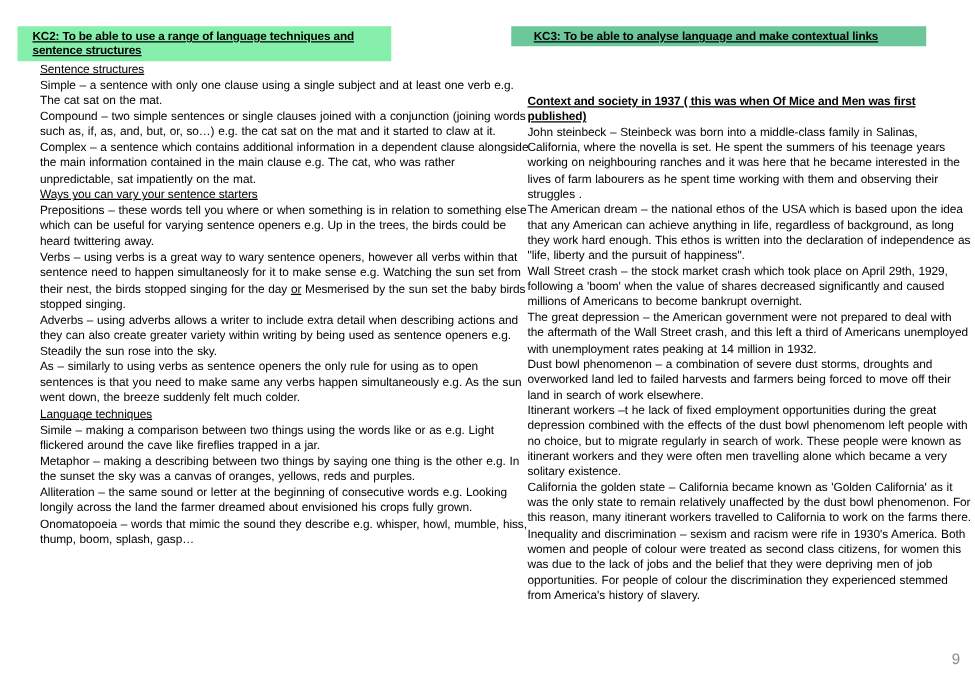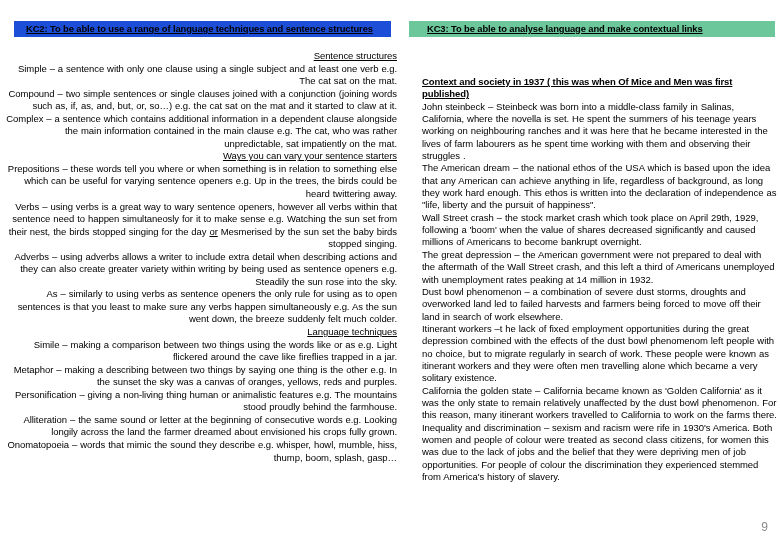--- a/index.html
+++ b/index.html
@@ -25,50 +25,49 @@
 
   
   .banner {
     position: absolute;
     box-sizing: border-box;
     padding: 2px 4px 3px 4px;
   }
   .banner-left {
     left: 14px;
     top: 21px;
-    width: 377px;
-    background: #1d4ed8;
+    width: 299px;
+    background: #86efac;
   }
   .banner-right {
     left: 409px;
     top: 21px;
-    width: 366px;
+    width: 332px;
     background: #6CC79B;
   }
   .banner-text {
     font-size: 9.4px;
     line-height: 11.4px;
     font-weight: bold;
     text-decoration: underline;
     letter-spacing: -0.1px;
     display: block;
   }
   .banner-left .banner-text { padding-left: 8px; }
   .banner-right .banner-text { padding-left: 14px; }
 
   
   .col {
     position: absolute;
     box-sizing: border-box;
   }
   .col-left {
-    left: 5px;
+    left: 32px;
     top: 50px;
     width: 392px;
-    text-align: right;
   }
   .col-right {
     left: 409px;
     top: 46px;
     width: 368px;
   }
 
   .para {
     font-size: 9.5px;
     line-height: 12.55px;
@@ -121,25 +120,24 @@
 
   <div class="col col-left">
     <p class="sub">Sentence structures</p>
     <p class="para">Simple – a sentence with only one clause using a single subject and at least one verb e.g. The cat sat on the mat.</p>
     <p class="para">Compound – two simple sentences or single clauses  joined with a conjunction (joining words such as,  if, as, and, but, or, so…) e.g. the cat sat on the mat and it started to claw at it.</p>
     <p class="para">Complex – a sentence which contains additional information in a dependent clause alongside the main information contained in the main clause e.g. The cat, who was rather unpredictable, sat impatiently on the mat.</p>
     <p class="sub">Ways you can vary your sentence starters</p>
     <p class="para">Prepositions – these words tell you where or when something is in relation to something else which can be useful for varying sentence openers e.g. Up in the trees, the birds could be heard twittering away.</p>
     <p class="para"><span>Verbs –  using verbs is a great way to wary sentence openers, however all verbs within that sentence need to happen simultaneosly for it to make sense e.g. Watching the sun set from their nest, the birds stopped singing for the day </span><span class="inline-u">or</span><span> Mesmerised by the sun set the baby birds stopped singing.</span></p>
     <p class="para">Adverbs – using adverbs allows a writer to include extra detail when describing actions and they can also create greater variety within writing by being used as sentence openers e.g. Steadily the sun rose into the sky.</p>
-    <p class="para">As – similarly to using verbs as sentence openers the only rule for using as to open sentences is that you least to make sure any verbs happen simultaneously e.g. As the sun went down, the breeze suddenly felt much colder.</p>
+    <p class="para">As – similarly to using verbs as sentence openers the only rule for using as to open sentences is that you need to make same any verbs happen simultaneously e.g. As the sun went down, the breeze suddenly felt much colder.</p>
     <p class="sub">Language techniques</p>
     <p class="para">Simile – making a comparison between two things using the words like or as e.g. Light flickered around the cave like fireflies trapped in a jar.</p>
     <p class="para">Metaphor – making a describing between two things by saying one thing is the other e.g. In the sunset the sky was a canvas of oranges, yellows, reds and purples.</p>
-    <p class="para">Personification – giving a non-living thing human or animalistic features e.g. The mountains stood proudly behind the farmhouse.</p>
     <p class="para">Alliteration – the same sound or letter at the beginning of consecutive words e.g. Looking longily across the land the farmer dreamed about envisioned his crops fully grown.</p>
     <p class="para">Onomatopoeia – words that mimic the sound they describe e.g. whisper, howl, mumble, hiss, thump, boom, splash, gasp…</p>
   </div>
 
   <div class="col col-right">
     <p class="sub">Context and society in 1937 ( this was when Of Mice and Men was first published)</p>
     <p class="para">John steinbeck – Steinbeck was born into a middle-class family in Salinas, California, where the novella is set. He spent the summers of his teenage years working on neighbouring ranches and it was here that he became interested in the lives of farm labourers as he spent time working with them and observing their struggles .</p>
     <p class="para">The American dream – the national ethos of the USA which is based upon the idea that any American can achieve anything in life, regardless of background, as long they work hard enough. This ethos is written into the declaration of independence as "life, liberty and the pursuit of happiness".</p>
     <p class="para">Wall Street crash – the stock market crash which took place on April 29th, 1929, following a 'boom' when the value of shares decreased significantly and caused millions of Americans to become bankrupt overnight.</p>
     <p class="para">The great depression – the American government were not prepared to deal with the aftermath of the Wall Street crash, and this left a third of Americans unemployed with unemployment rates peaking at 14 million in 1932.</p>

